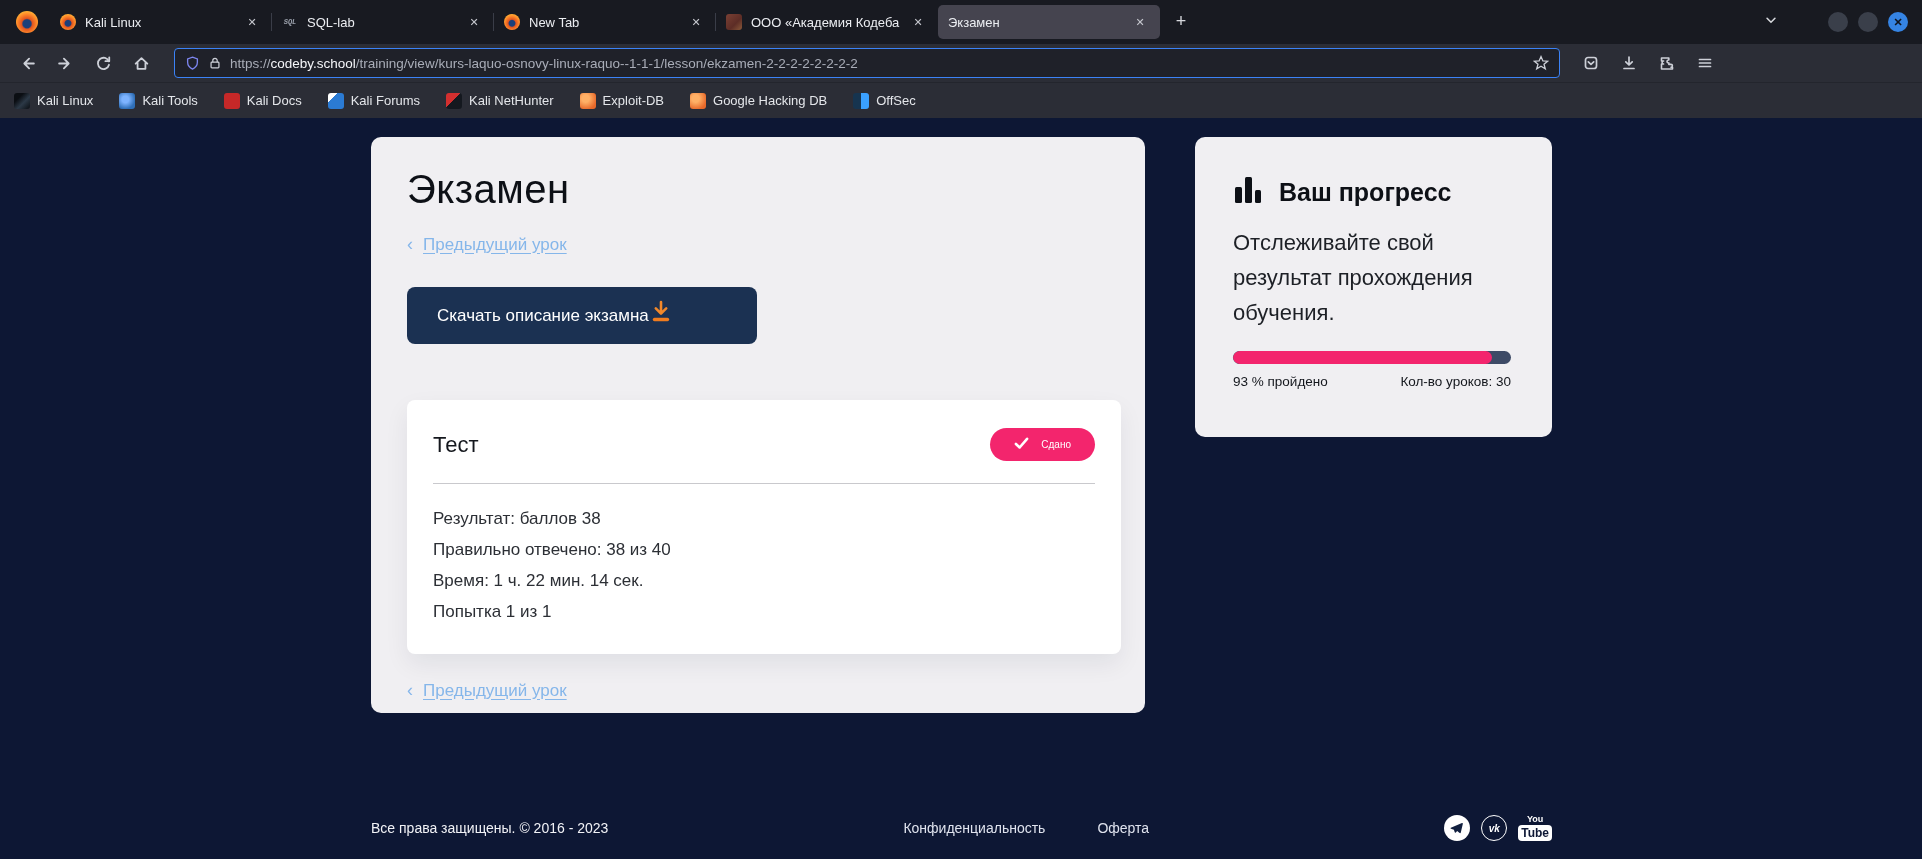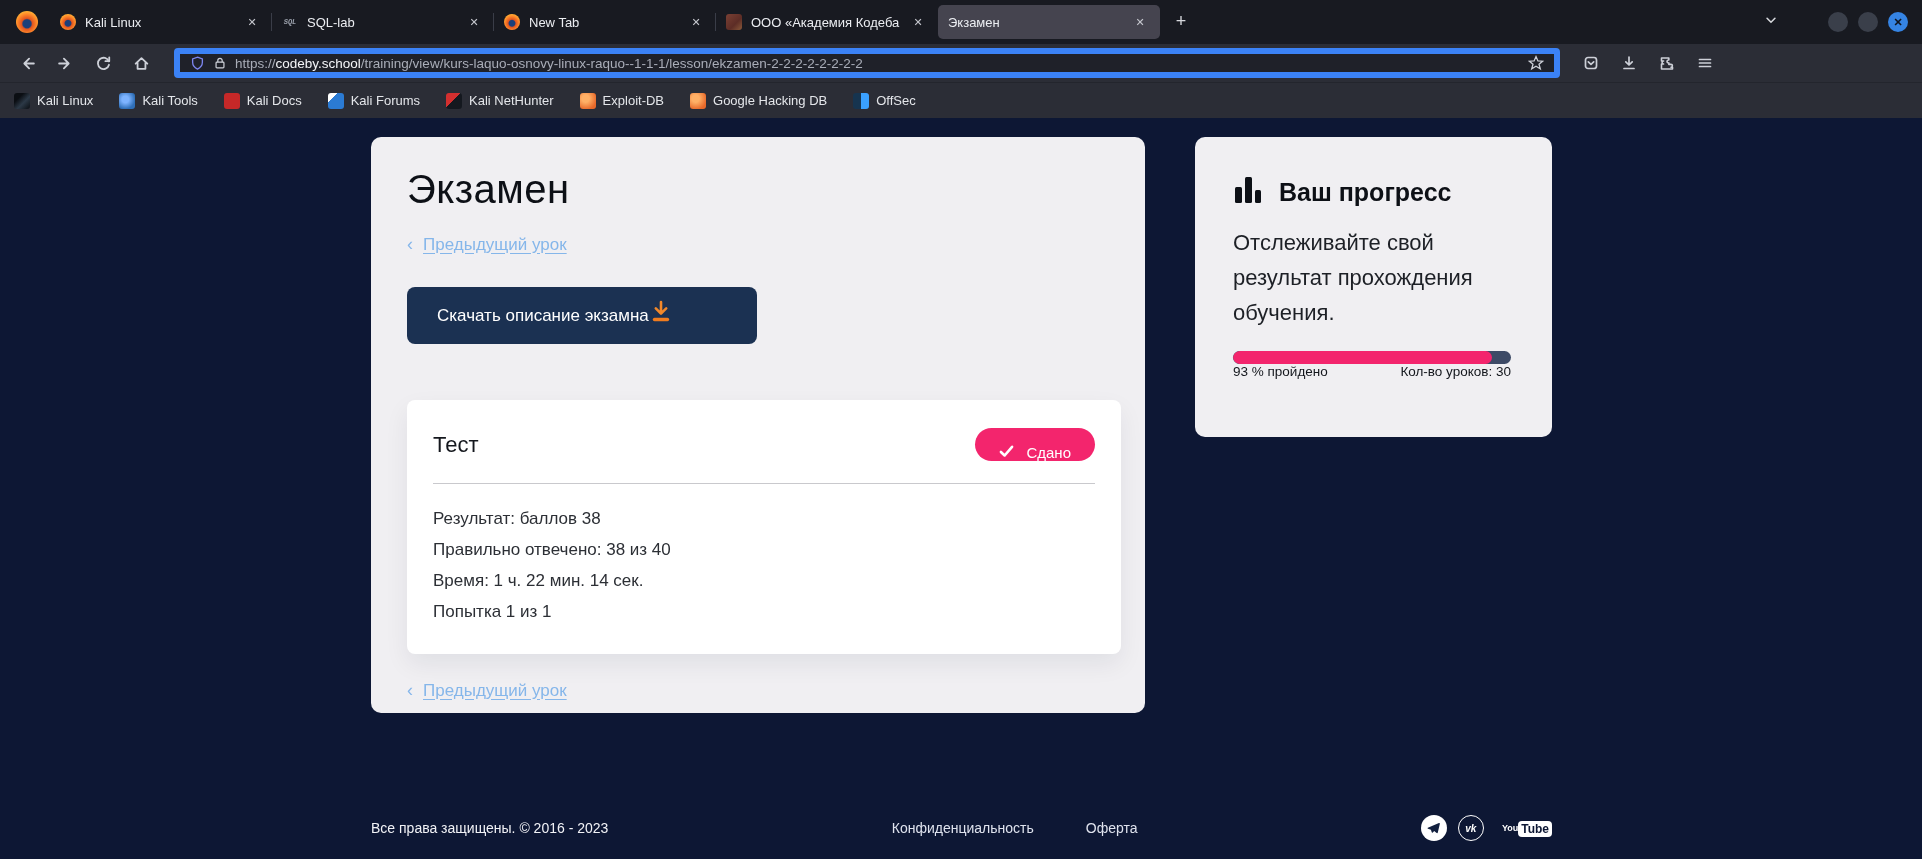--- a/index.html
+++ b/index.html
@@ -33,21 +33,21 @@
   .alltabs-chev { color:#d7d9de; margin-right:40px; }
   .winbtn { width:20px; height:20px; border-radius:50%; background:#3a3f4a; }
   .winbtn.close { background:#3584e4; color:#10141c; font-size:11px; font-weight:bold;
                   display:flex; align-items:center; justify-content:center; }
 
   .toolbar { position:absolute; left:0; top:44px; width:1922px; height:38px; background:#2b2d36;
              display:flex; align-items:center; }
   .nav-ic { width:30px; height:28px; display:flex; align-items:center; justify-content:center; border-radius:4px; flex:none; }
   .nav-ic svg { stroke:#cdd0d8; fill:none; stroke-width:1.7; stroke-linecap:round; stroke-linejoin:round; }
   .toolbar .lead { display:flex; gap:8px; margin-left:12px; }
-  .urlbar { margin-left:18px; width:1386px; height:30px; background:#1f2129; border:6px solid #3b82f6;
+  .urlbar { margin-left:18px; width:1386px; height:30px; background:#1f2129; border:1px solid #3b82f6;
             border-radius:4px; display:flex; align-items:center; padding:0 10px; }
   .urlbar .u-ic { flex:none; display:flex; align-items:center; margin-right:8px; }
   .url-text { flex:1; font-size:13.5px; color:#a9adb8; white-space:nowrap; overflow:hidden; }
   .url-text .domain { color:#f5f6f9; }
   .toolbar .trail { display:flex; gap:8px; margin-left:16px; }
 
   .bookmarksbar { position:absolute; left:0; top:82px; width:1922px; height:36px; background:#2b2d36;
                   display:flex; align-items:center; gap:26px; padding-left:14px;
                   border-top:1px solid #23252d; }
   .bm { display:flex; align-items:center; gap:7px; color:#e4e6ea; font-size:13px; white-space:nowrap; }
@@ -69,48 +69,48 @@
   .prev-link .chev { font-size:18px; text-decoration:none; }
   .prev-link .lbl { text-decoration:underline; text-underline-offset:3px; }
   .dl-btn { margin-top:32px; width:350px; height:57px; background:#1B3152; border:none; border-radius:8px;
             color:#fff; font-size:17px; font-family:inherit; display:flex; align-items:center;
             padding:0 26px 0 30px; cursor:pointer; }
   .test-card { margin-top:56px; width:714px; background:#fff; border-radius:8px;
                box-shadow:0 10px 24px rgba(13,23,52,.07); padding:28px 26px 34px; }
   .test-head { display:flex; align-items:center; justify-content:space-between; }
   .test-title { font-size:22px; color:#14171d; }
   .status-badge { height:33px; padding:0 24px; border-radius:17px; background:#F3256D; color:#fff;
-                  font-size:15px; display:inline-flex; align-items:flex-end; gap:12px; }
+                  font-size:10px; display:inline-flex; align-items:center; gap:12px; }
   .test-divider { margin-top:22px; border:none; border-top:1px solid #c9c9cd; }
   .test-lines { margin-top:26px; }
   .test-lines p { font-size:17px; color:#2c2f35; margin-bottom:14px; line-height:17px; }
   .test-lines p:last-child { margin-bottom:0; }
   .prev-link.bottom { margin-top:26px; }
 
   .progress-card { position:absolute; left:1195px; top:137px; width:357px; height:300px;
                    background:#F0EFF2; border-radius:10px; padding:28px 30px 0 38px; }
   .prog-head { display:flex; align-items:center; gap:14px; margin-top:10px; }
   .prog-title { font-size:25px; font-weight:700; color:#0d1016; }
   .prog-desc { margin-top:16px; font-size:22px; line-height:1.6; color:#1d2026; max-width:260px; }
   .prog-bar { margin-top:20px; width:278px; height:13px; border-radius:7px; background:#3D4A66; overflow:hidden; }
   .prog-fill { height:100%; background:#F3256D; border-radius:7px; }
-  .prog-labels { margin-top:0; width:278px; display:flex; justify-content:space-between;
+  .prog-labels { margin-top:10px; width:278px; display:flex; justify-content:space-between;
                  font-size:13.5px; color:#14171d; }
 
   
   .footer { position:absolute; left:371px; top:806px; width:1181px; height:44px;
             display:flex; align-items:center; justify-content:space-between; }
   .copyright { color:#f1f2f6; font-size:14px; }
   .foot-links { display:flex; gap:52px; }
   .foot-links span { color:#dfe3ee; font-size:14px; cursor:pointer; }
   .socials { display:flex; align-items:center; gap:11px; }
   .soc-circle { width:26px; height:26px; border-radius:50%; display:flex; align-items:center; justify-content:center; }
   .tg { background:#fff; }
   .vk { border:1.6px solid #fff; color:#fff; font-size:10px; font-weight:bold; font-style:italic; }
-  .yt { display:flex; align-items:center; line-height:1;margin-left:7px; }
+  .yt { display:flex; flex-direction:column; align-items:center; line-height:1; }
   .yt .yt-top { color:#fff; font-size:9px; font-weight:bold; }
   .yt .yt-box { margin-top:1px; background:#fff; color:#0D1734; font-size:12px; font-weight:bold;
                 border-radius:4px; padding:2px 3px; }
 </style>
 </head>
 <body>
 
 <div class="screen">
 
   <div class="tabbar">

